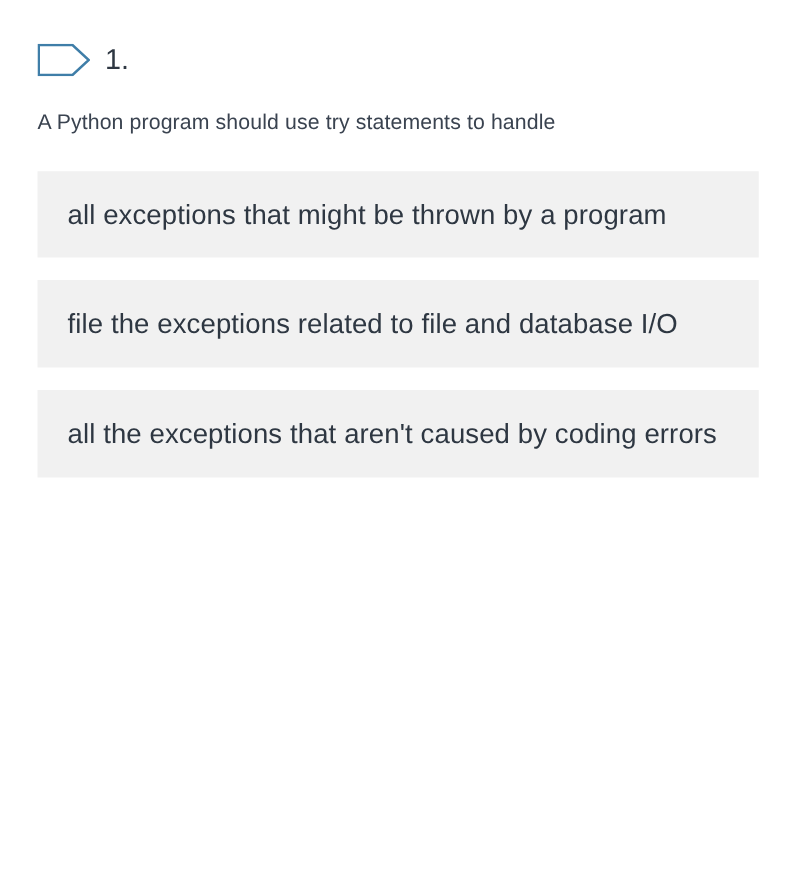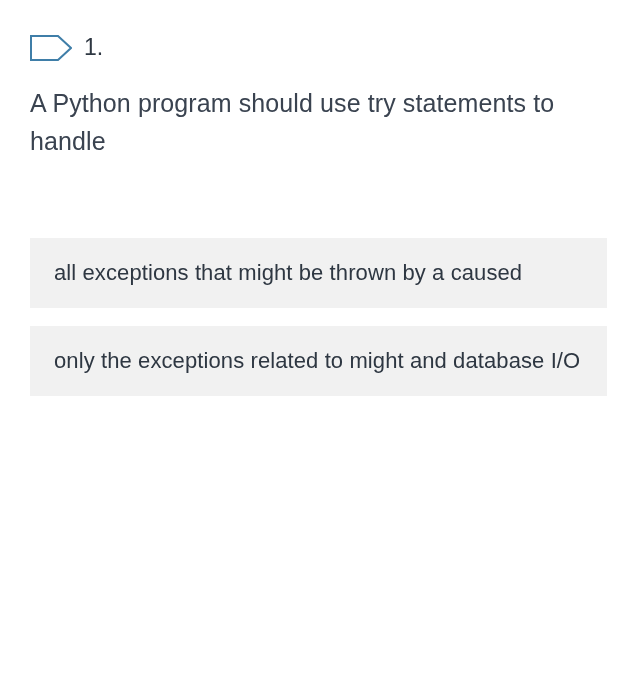--- a/index.html
+++ b/index.html
@@ -29,24 +29,24 @@
   }
   .bookmark-icon svg {
     display: block;
   }
   .qnum {
     font-size: 23px;
     font-weight: 400;
     color: #2e3742;
   }
   .question-text {
-    font-size: 25px;
+    font-size: 17px;
     line-height: 1.5;
     color: #3a4350;
-    margin-bottom: 78px;
+    margin-bottom: 26px;
     letter-spacing: 0.1px;
   }
   .choices {
     display: flex;
     flex-direction: column;
     gap: 18px;
   }
   .choice {
     background: #f1f1f1;
     padding: 19px 24px 19px 24px;
@@ -66,18 +66,21 @@
       <path d="M1 1 H28 L41 13 L28 25 H1 Z" fill="none" stroke="#3f7ea8" stroke-width="2" stroke-linejoin="miter"></path>
     </svg>
   </span>
   <span class="qnum">1.</span>
 </div>
 
 <div class="question-text">A Python program should use try statements to handle</div>
 
 <div class="choices">
   <div class="choice">
-    <span>all exceptions that might be thrown by a caused</span>
+    <span>all exceptions that might be thrown by a program</span>
   </div>
   <div class="choice">
-    <span>only the exceptions related to might and database I/O</span>
+    <span>file the exceptions related to file and database I/O</span>
+  </div>
+  <div class="choice">
+    <span>all the exceptions that aren't caused by coding errors</span>
   </div>
 </div>
 
 </body></html>

